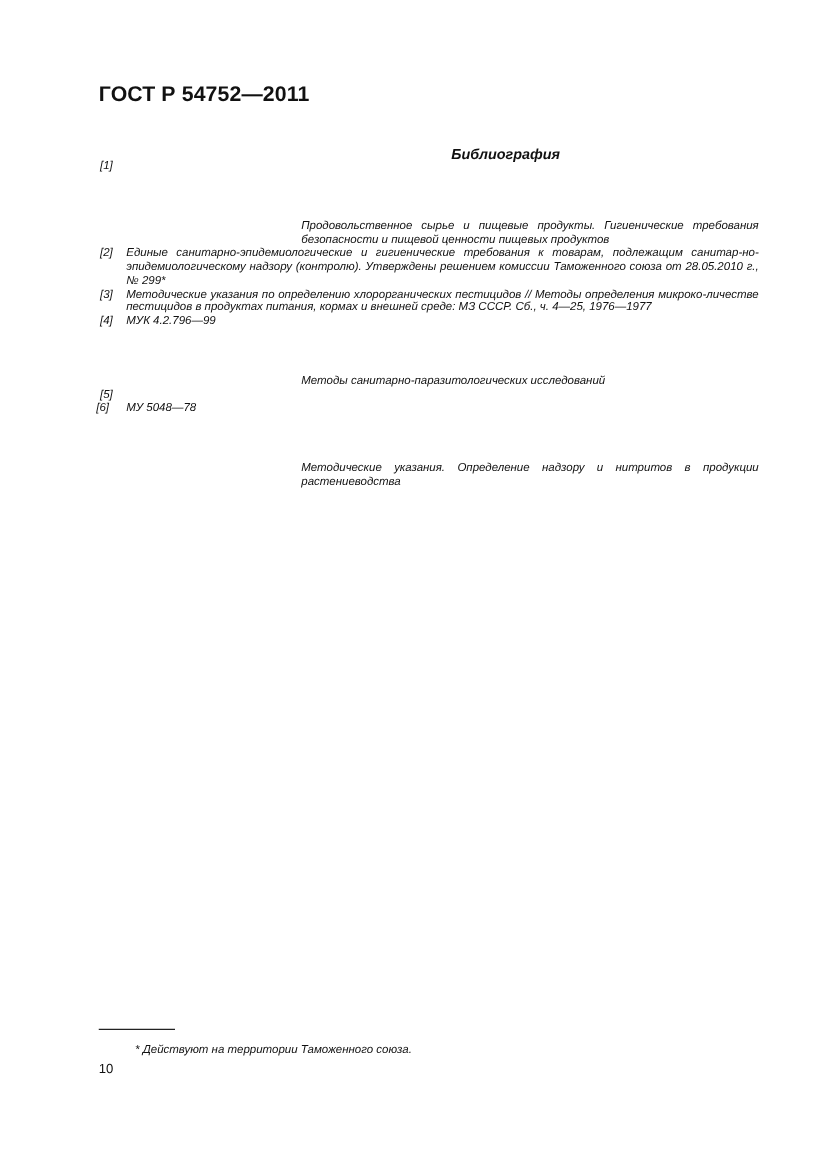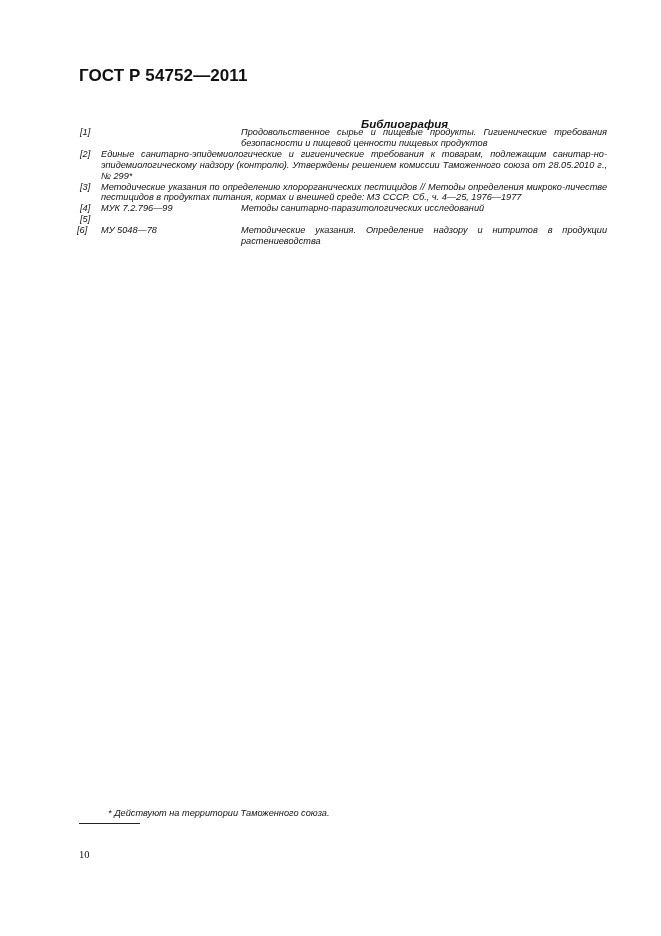--- a/index.html
+++ b/index.html
@@ -20,34 +20,34 @@
       position: relative; left: 60px;
     }
     .bib {
       position: absolute; left: 80px; top: 127px; width: 527px;
       font-style: italic; font-size: 9.2px; line-height: 10.9px;
     }
     .entry { display: flex; }
     .entry.split .left { width: 161px; display: flex; flex-shrink: 0; }
     .num { width: 21px; flex-shrink: 0; }
     .code { flex: 1; font-style: italic; }
-    .desc { flex: 1; text-align: justify; }
+    .desc { flex: 1; text-align: justify; margin-top: 48px; }
     .full { display: flex; }
     .full .text { flex: 1; text-align: justify; font-style: italic; }
     .entry.e6 .num { margin-left: -3px; width: 24px; }
     .footnote-rule {
       position: absolute; left: 79px; top: 823px; width: 61px;
       border-top: 1px solid #222;
     }
     .footnote {
-      position: absolute; left: 108px; top: 808px;
+      position: absolute; left: 108px; top: 834px;
       font-style: italic; font-size: 9.2px;
     }
     .page-num {
-      position: absolute; left: 79px; top: 849px; font-size: 10.5px; font-family: Liberation Serif, serif;
+      position: absolute; left: 79px; top: 849px; font-size: 10.5px;
     }
   </style>
 </head>
 <body>
 
 <div class="header">ГОСТ Р 54752—2011</div>
 
 <div class="title">
   <span>Библиография</span>
 </div>
@@ -66,21 +66,21 @@
   </div>
 
   <div class="entry full">
     <span class="num">[3]</span>
     <span class="text">Методические указания по определению хлорорганических пестицидов // Методы определения микроко-личестве пестицидов в продуктах питания, кормах и внешней среде: МЗ СССР. Сб., ч. 4—25, 1976—1977</span>
   </div>
 
   <div class="entry split">
     <div class="left">
       <span class="num">[4]</span>
-      <span class="code">МУК 7.2.796—99</span>
+      <span class="code">МУК 4.2.796—99</span>
     </div>
     <span class="desc">Методы санитарно-паразитологических исследований</span>
   </div>
 
   <div class="entry split">
     <div class="left">
       <span class="num">[5]</span>
     </div>
   </div>
 

